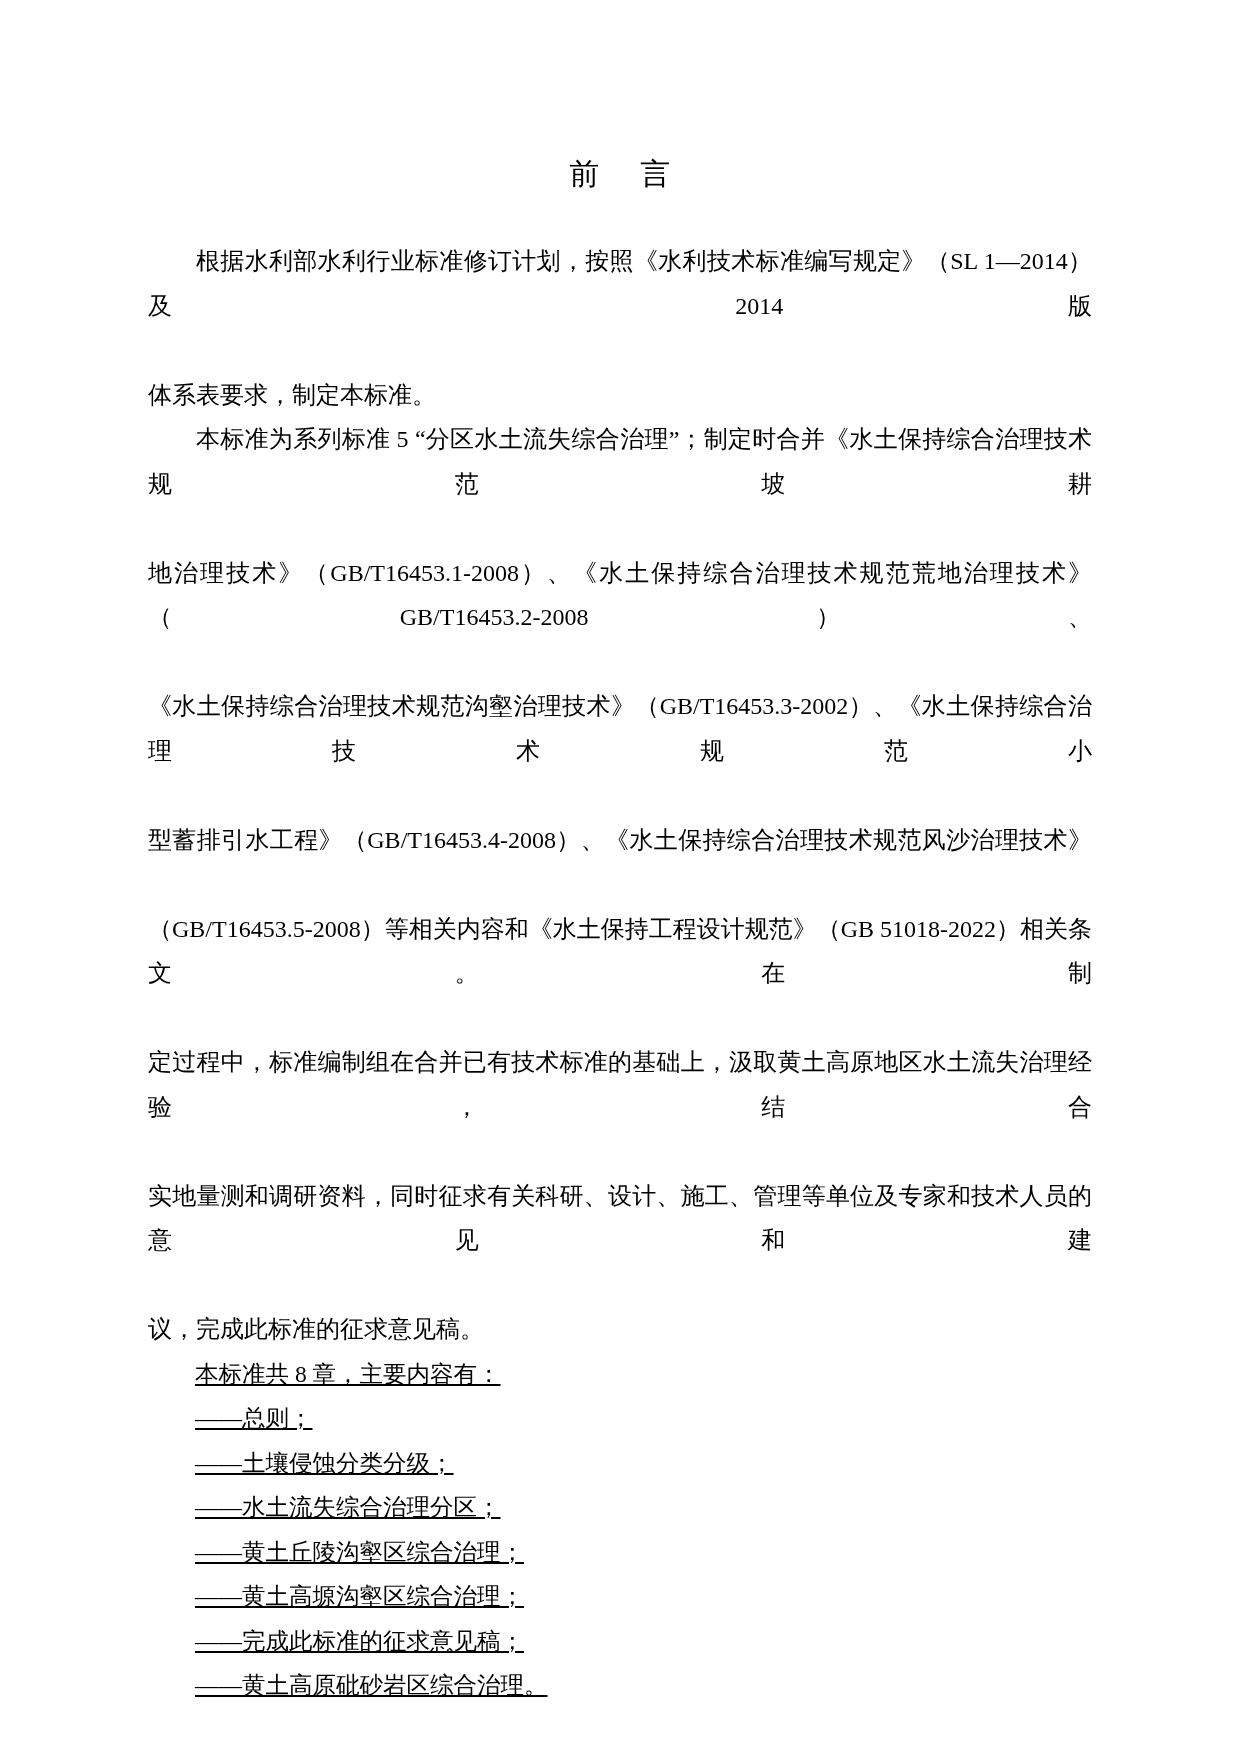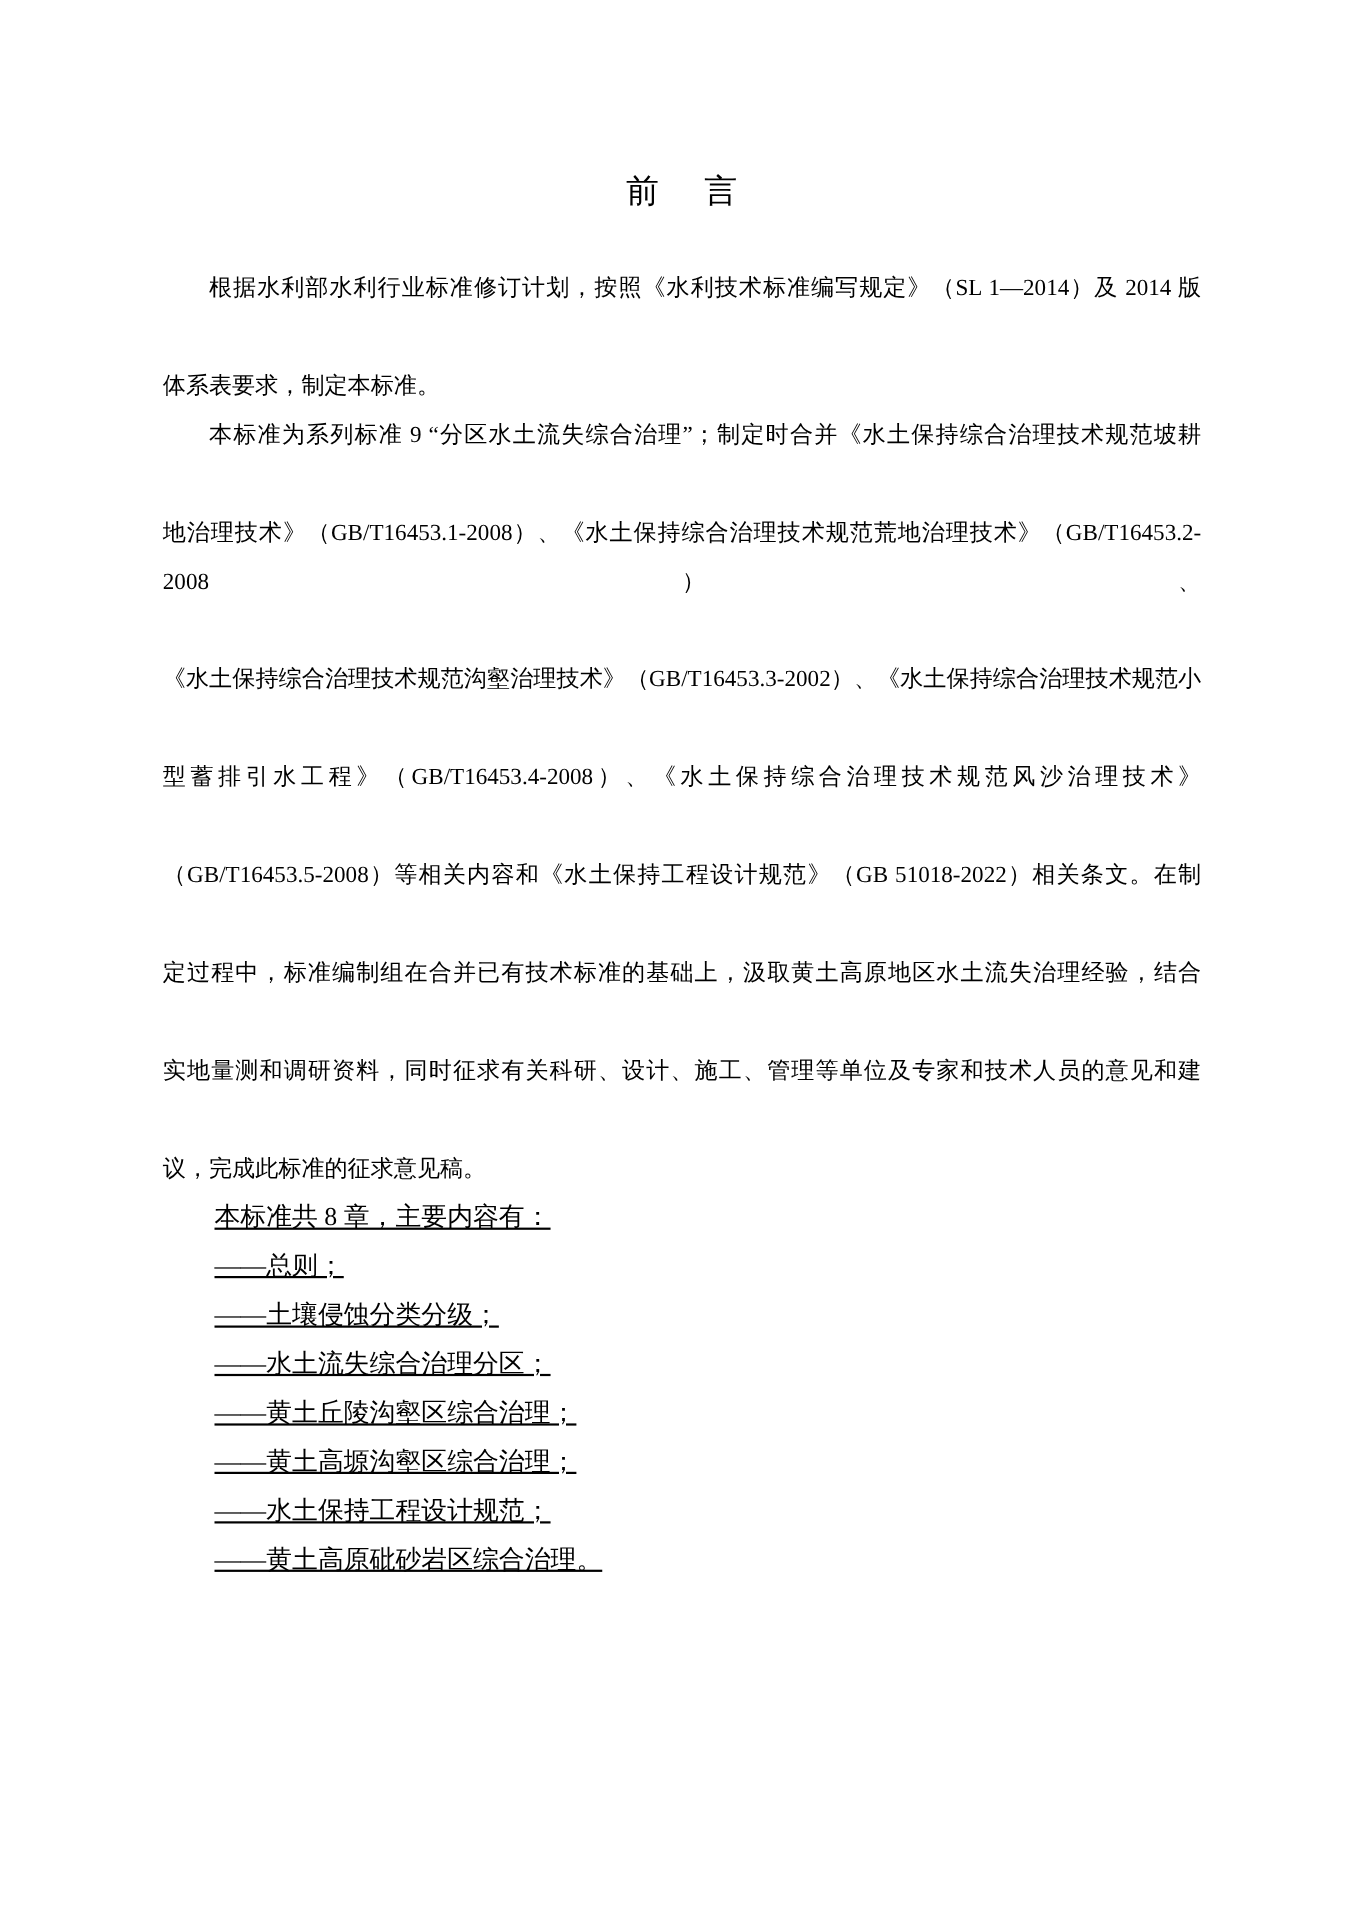--- a/index.html
+++ b/index.html
@@ -31,21 +31,21 @@
   }
   .body-block {
     font-size: 23.5px;
     line-height: 44.5px;
   }
   p.para {
     margin: 0;
     text-indent: 2em;
     text-align: justify;
     text-justify: inter-ideograph;
-    font-size: 21px;
+    font-size: 24px;
     line-height: 44.5px;
   }
   
   .jline {
     display: block;
     text-align: justify;
     text-justify: inter-ideograph;
   }
   .jline::after {
     content: "";
@@ -77,36 +77,36 @@
   <h1 class="doc-title">前     言</h1>
 
   <div class="body-block">
 
     <p class="para">
       <span class="jline indent">根据水利部水利行业标准修订计划，按照《水利技术标准编写规定》（SL 1—2014）及 2014 版</span>
       <span class="jline noindent flat">体系表要求，制定本标准。</span>
     </p>
 
     <p class="para">
-      <span class="jline indent">本标准为系列标准 9 “分区水土流失综合治理”；制定时合并《水土保持综合治理技术规范坡耕</span>
+      <span class="jline indent">本标准为系列标准 5 “分区水土流失综合治理”；制定时合并《水土保持综合治理技术规范坡耕</span>
       <span class="jline noindent">地治理技术》（GB/T16453.1-2008）、《水土保持综合治理技术规范荒地治理技术》（GB/T16453.2-2008）、</span>
       <span class="jline noindent">《水土保持综合治理技术规范沟壑治理技术》（GB/T16453.3-2002）、《水土保持综合治理技术规范小</span>
       <span class="jline noindent">型蓄排引水工程》（GB/T16453.4-2008）、《水土保持综合治理技术规范风沙治理技术》</span>
       <span class="jline noindent">（GB/T16453.5-2008）等相关内容和《水土保持工程设计规范》（GB 51018-2022）相关条文。在制</span>
       <span class="jline noindent">定过程中，标准编制组在合并已有技术标准的基础上，汲取黄土高原地区水土流失治理经验，结合</span>
       <span class="jline noindent">实地量测和调研资料，同时征求有关科研、设计、施工、管理等单位及专家和技术人员的意见和建</span>
       <span class="jline noindent flat">议，完成此标准的征求意见稿。</span>
     </p>
 
     <p class="list-item">本标准共 8 章，主要内容有：</p>
 
     <p class="list-item">——总则；</p>
     <p class="list-item">——土壤侵蚀分类分级；</p>
     <p class="list-item">——水土流失综合治理分区；</p>
     <p class="list-item">——黄土丘陵沟壑区综合治理；</p>
     <p class="list-item">——黄土高塬沟壑区综合治理；</p>
-    <p class="list-item">——水土保持工程设计规范；</p>
+    <p class="list-item">——完成此标准的征求意见稿；</p>
     <p class="list-item">——黄土高原砒砂岩区综合治理。</p>
 
     <div class="spacer-line"></div>
 
   </div>
 </div>
 
 </body></html>

